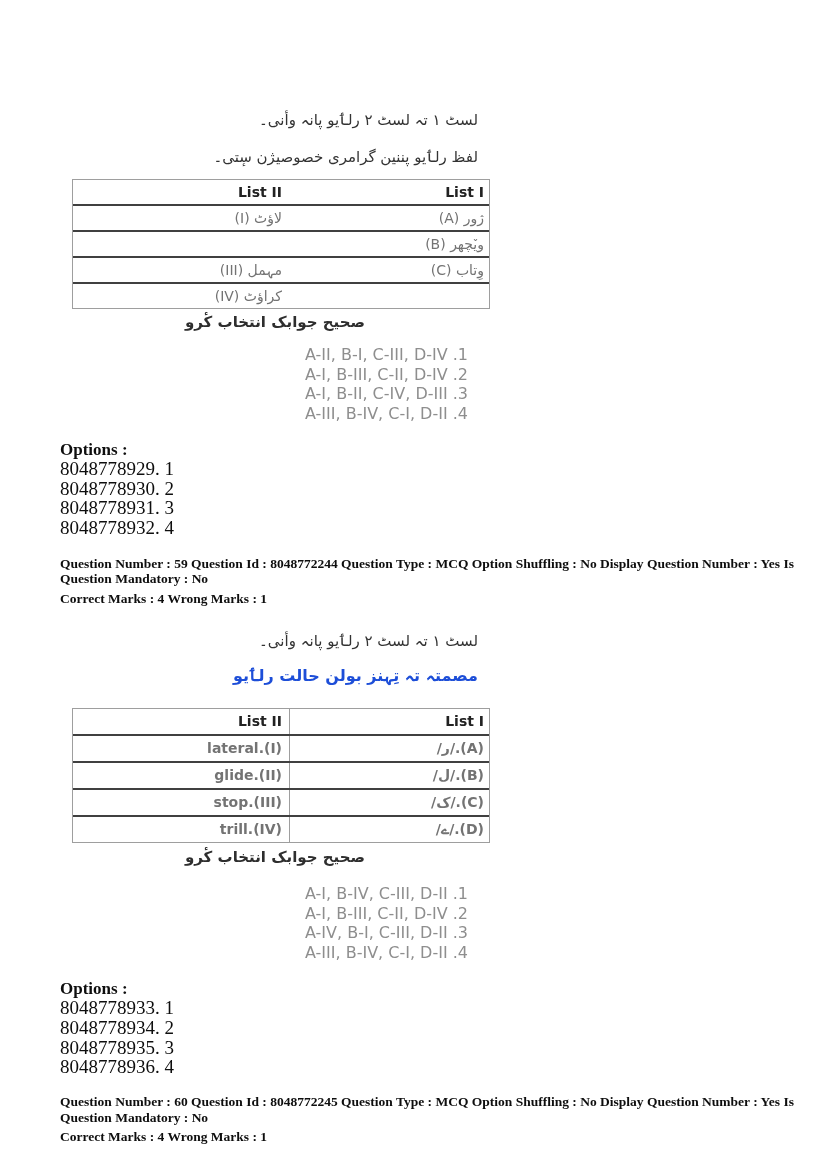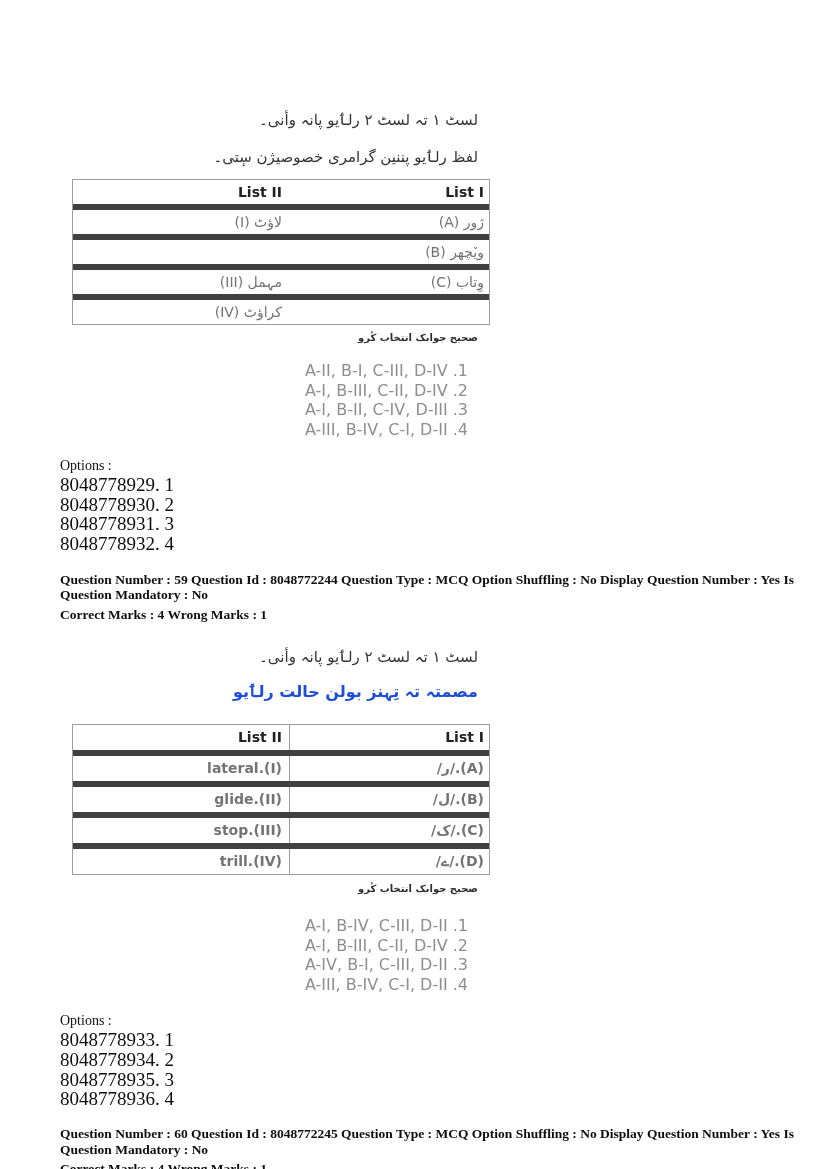--- a/index.html
+++ b/index.html
@@ -12,46 +12,46 @@
 
   
   .u-line{
     direction:rtl;text-align:right;font-size:15px;line-height:20px;
     padding-left:0;padding-right:12px;color:#333333;
   }
   .u-line.bold{font-weight:bold;font-size:16px;line-height:24px;color:#1d4ed8;}
 
   
   .qtable{border:1px solid #9e9e9e;margin-top:12px;}
-  .trow{display:flex;flex-direction:row;border-bottom:6px solid #404040;}
+  .trow{display:flex;flex-direction:row;border-bottom:2px solid #404040;}
   .trow:last-child{border-bottom:none;}
   .t1 .trow{height:24px;}
   .t2 .trow{height:25px;}
   .cell{direction:ltr;text-align:right;font-size:14px;color:#737373;}
   .t1 .cell{line-height:24px;}
   .t2 .cell{line-height:25px;font-weight:bold;}
   .c2{width:216px;padding-right:7px;box-sizing:border-box;}
   .c1{flex:1;padding-right:5px;box-sizing:border-box;}
   .qtable.divided .c1{border-left:1px solid #9e9e9e;}
   .thead .cell{font-weight:bold;color:#222222;}
 
   .choose{
-    direction:rtl;text-align:right;font-size:10px;font-weight:bold;
+    direction:rtl;text-align:center;font-size:15px;font-weight:bold;
     line-height:24px;padding-right:12px;color:#2e2e2e;
   }
 
   .answers{text-align:right;padding-right:22px;}
   .answers .ans-line{
     direction:ltr;font-size:16px;line-height:19.5px;color:#8e8e8e;
     font-family:"DejaVu Sans",sans-serif;
   }
 
   
   .serif{font-family:"Liberation Serif",serif;color:#0e0e0e;}
-  .opt-label{font-weight:normal;font-size:14px;line-height:18px;}
+  .opt-label{font-weight:bold;font-size:17px;line-height:18px;}
   .opt-id{font-size:19px;line-height:19.7px;}
   .meta{font-weight:bold;font-size:13.5px;line-height:15.5px;}
   .meta .m3{margin-top:4px;}
 
   
   .mt-urdu2{margin-top:17px;}
   .mt-choose1{margin-top:1px;}
   .mt-ans1{margin-top:11px;}
   .mt-optlabel{margin-top:18px;}
   .mt-meta{margin-top:18px;}

